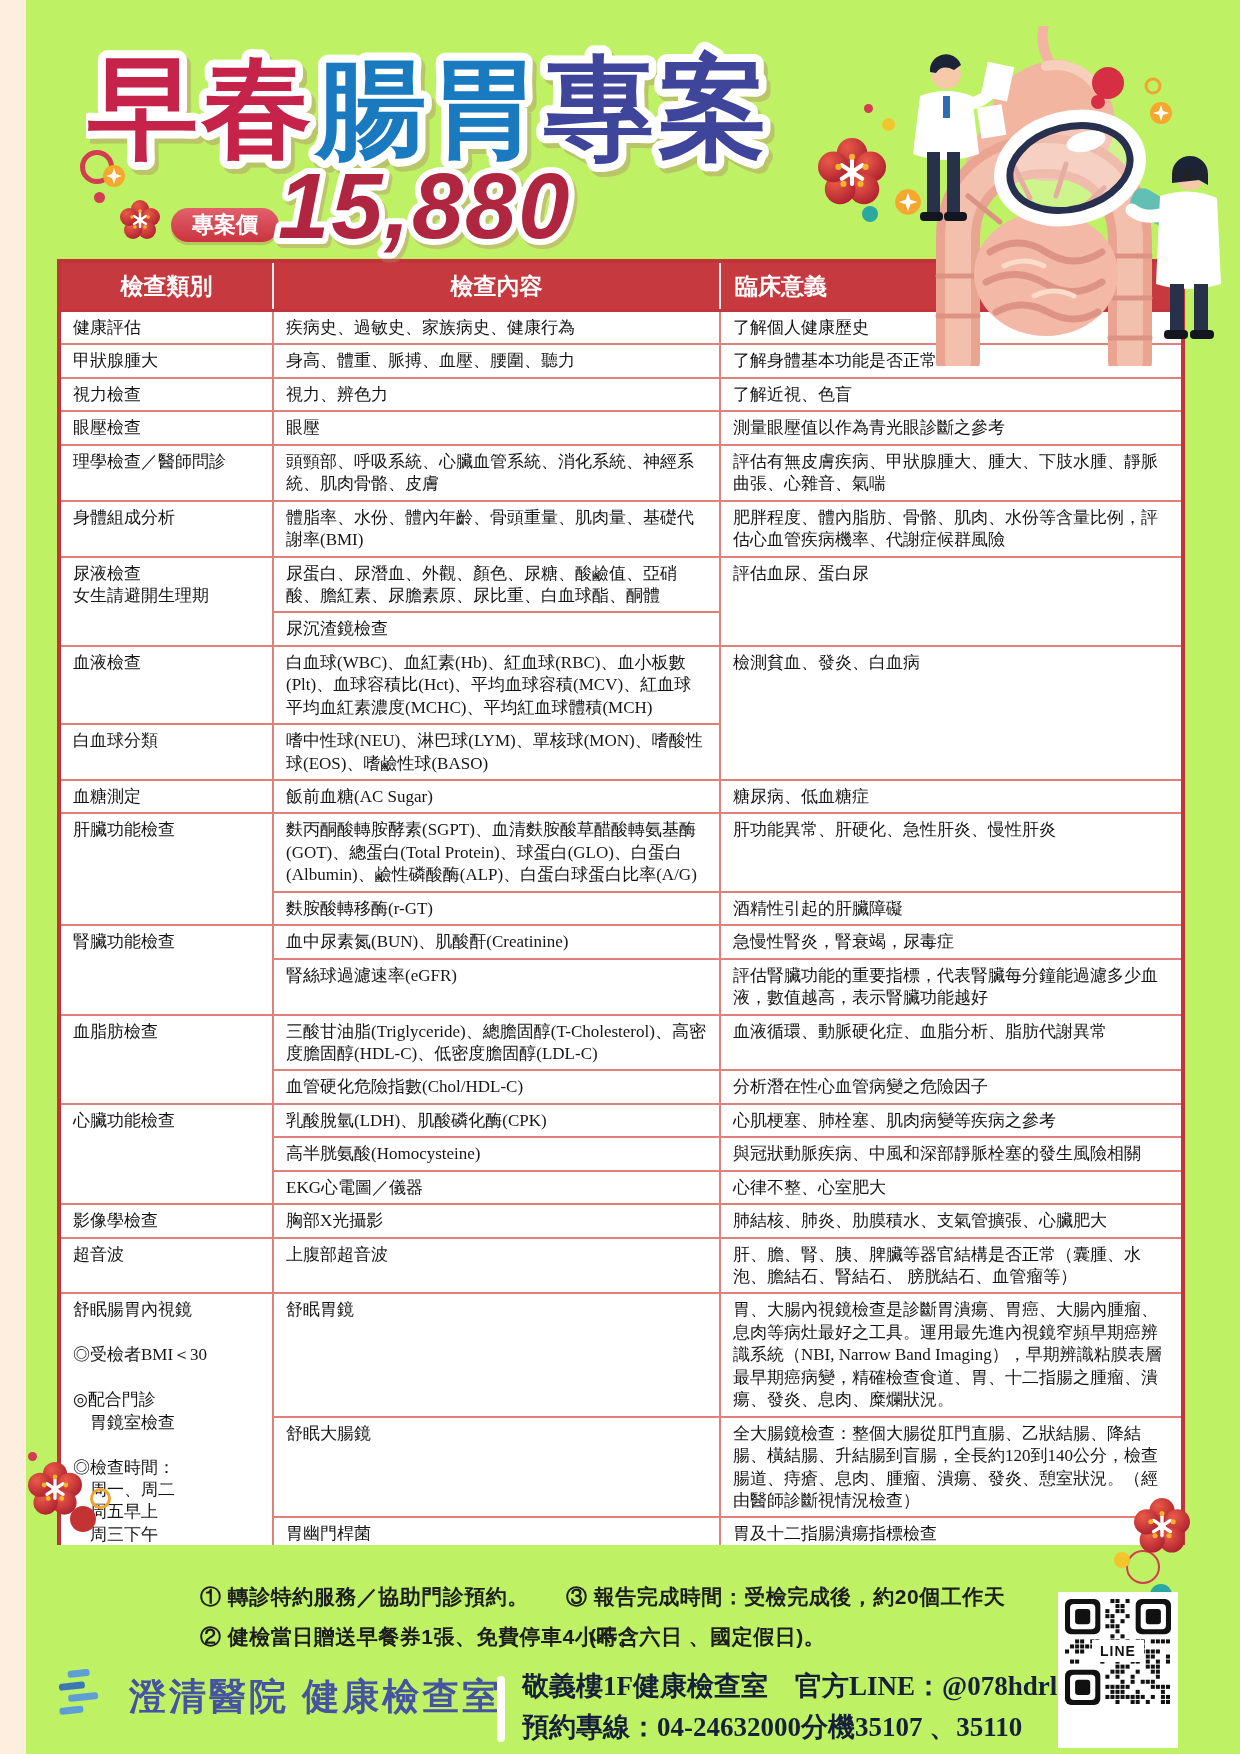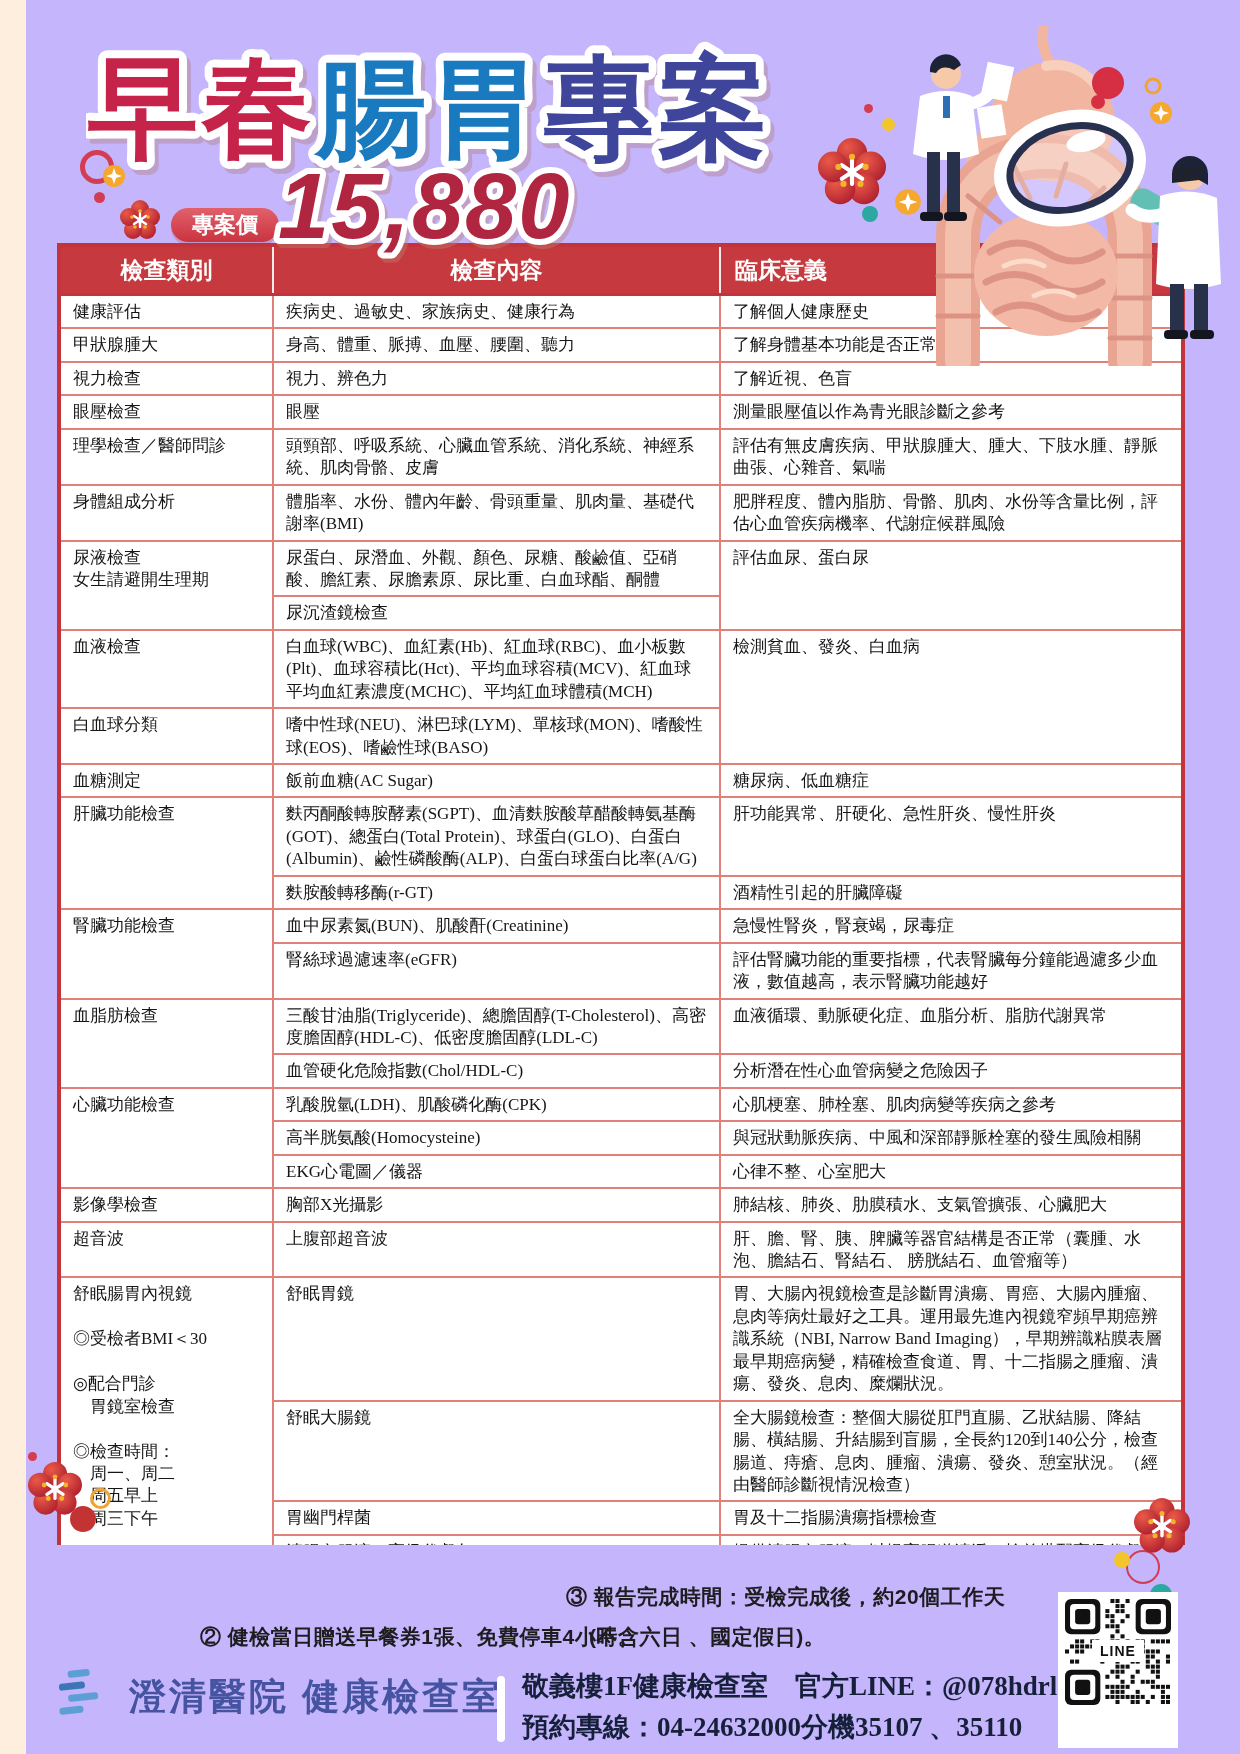--- a/index.html
+++ b/index.html
@@ -1,16 +1,16 @@
 <!DOCTYPE html>
 <html><head>
 <meta charset="utf-8">
 <style>
   html,body{margin:0;padding:0;}
-  .page{position:relative;width:1240px;height:1754px;background:#c4b5fd;overflow:hidden;
+  .page{position:relative;width:1240px;height:1754px;background:#bef264;overflow:hidden;
         font-family:"Liberation Sans",sans-serif;}
   .page::before{content:"";position:absolute;left:0;top:0;width:26px;height:100%;background:#fdeedd;}
 
   
   .title-svg{position:absolute;left:86px;top:30px;z-index:3;
              filter:drop-shadow(4px 5px 0 rgba(178,118,108,.35));}
   .title-svg text{font-family:"Liberation Sans",sans-serif;font-weight:bold;letter-spacing:4px;}
   .price-pill{position:absolute;left:171px;top:208px;width:108px;height:34px;border-radius:18px;
               background:linear-gradient(#e2606b,#c9343f);color:#fff;font-size:22px;font-weight:bold;
               display:flex;align-items:center;justify-content:center;z-index:3;
@@ -25,21 +25,21 @@
   .deco{position:absolute;z-index:4;}
   .ring{border-radius:50%;background:transparent;}
   .dot{border-radius:50%;}
 
   
   .illus{position:absolute;left:808px;top:26px;z-index:6;}
 
   
   .table-wrap{position:absolute;left:57px;top:243px;width:1128px;height:1302px;overflow:hidden;z-index:2;}
   table.checkup{width:1128px;height:1302px;border-collapse:collapse;table-layout:fixed;background:#fff;
-                border:4px solid #c2333a;}
+                border:4px solid #c2333a;margin-top:16px;}
   table.checkup th{background:#c6393f;color:#fff;font-size:23px;font-weight:bold;height:44px;
                    border-bottom:3px solid #c2333a;}
   table.checkup th + th{border-left:2px solid rgba(255,255,255,.9);}
   table.checkup th.h-left{text-align:left;padding-left:14px;}
   table.checkup td{border:2px solid #e08179;font-family:"Liberation Serif",serif;font-size:17px;
                    line-height:1.32;color:#151515;padding:5px 12px 4px;vertical-align:top;
                    white-space:pre-line;}
   .w-cat{width:214px;} .w-content{width:447px;}
 
   
@@ -365,20 +365,21 @@
   <div class="deco ring" style="left:90px;top:1488px;width:15px;height:15px;border:3px solid #f0a431;z-index:5;"></div>
   <div class="deco dot" style="left:70px;top:1506px;width:26px;height:26px;background:#c43333;z-index:5;"></div>
 
   <svg class="deco" style="left:1134px;top:1498px;z-index:5" width="56" height="56">
       <use href="#blossom"></use>
     </svg>
   <div class="deco dot" style="left:1114px;top:1552px;width:16px;height:16px;background:#f3c52d;z-index:5;"></div>
   <div class="deco ring" style="left:1126px;top:1550px;width:30px;height:30px;border:2.5px solid #d43c52;z-index:4;"></div>
   <div class="deco dot" style="left:1150px;top:1584px;width:22px;height:22px;background:#2ba8a0;z-index:5;"></div>
 
+  <div class="svc-item" style="left:200px;top:1583px;">① 轉診特約服務／協助門診預約。</div>
   <div class="svc-item" style="left:200px;top:1623px;">② 健檢當日贈送早餐券1張、免費停車4小時。</div>
   <div class="svc-item" style="left:566px;top:1583px;">③ 報告完成時間：受檢完成後，約20個工作天</div>
   <div class="svc-item" style="left:589px;top:1623px;">(不含六日 、國定假日)。</div>
 
   <div class="logo-row">
     <svg class="logo-icon" width="44" height="56" viewBox="0 0 44 56">
       <g fill="#5d9fd4" transform="rotate(-6 22 28)">
         <rect x="14" y="2" width="22" height="7" rx="3"></rect>
         <rect x="4" y="14" width="26" height="7" rx="3" fill="#3c77b5"></rect>
         <rect x="12" y="26" width="30" height="7" rx="3"></rect>

